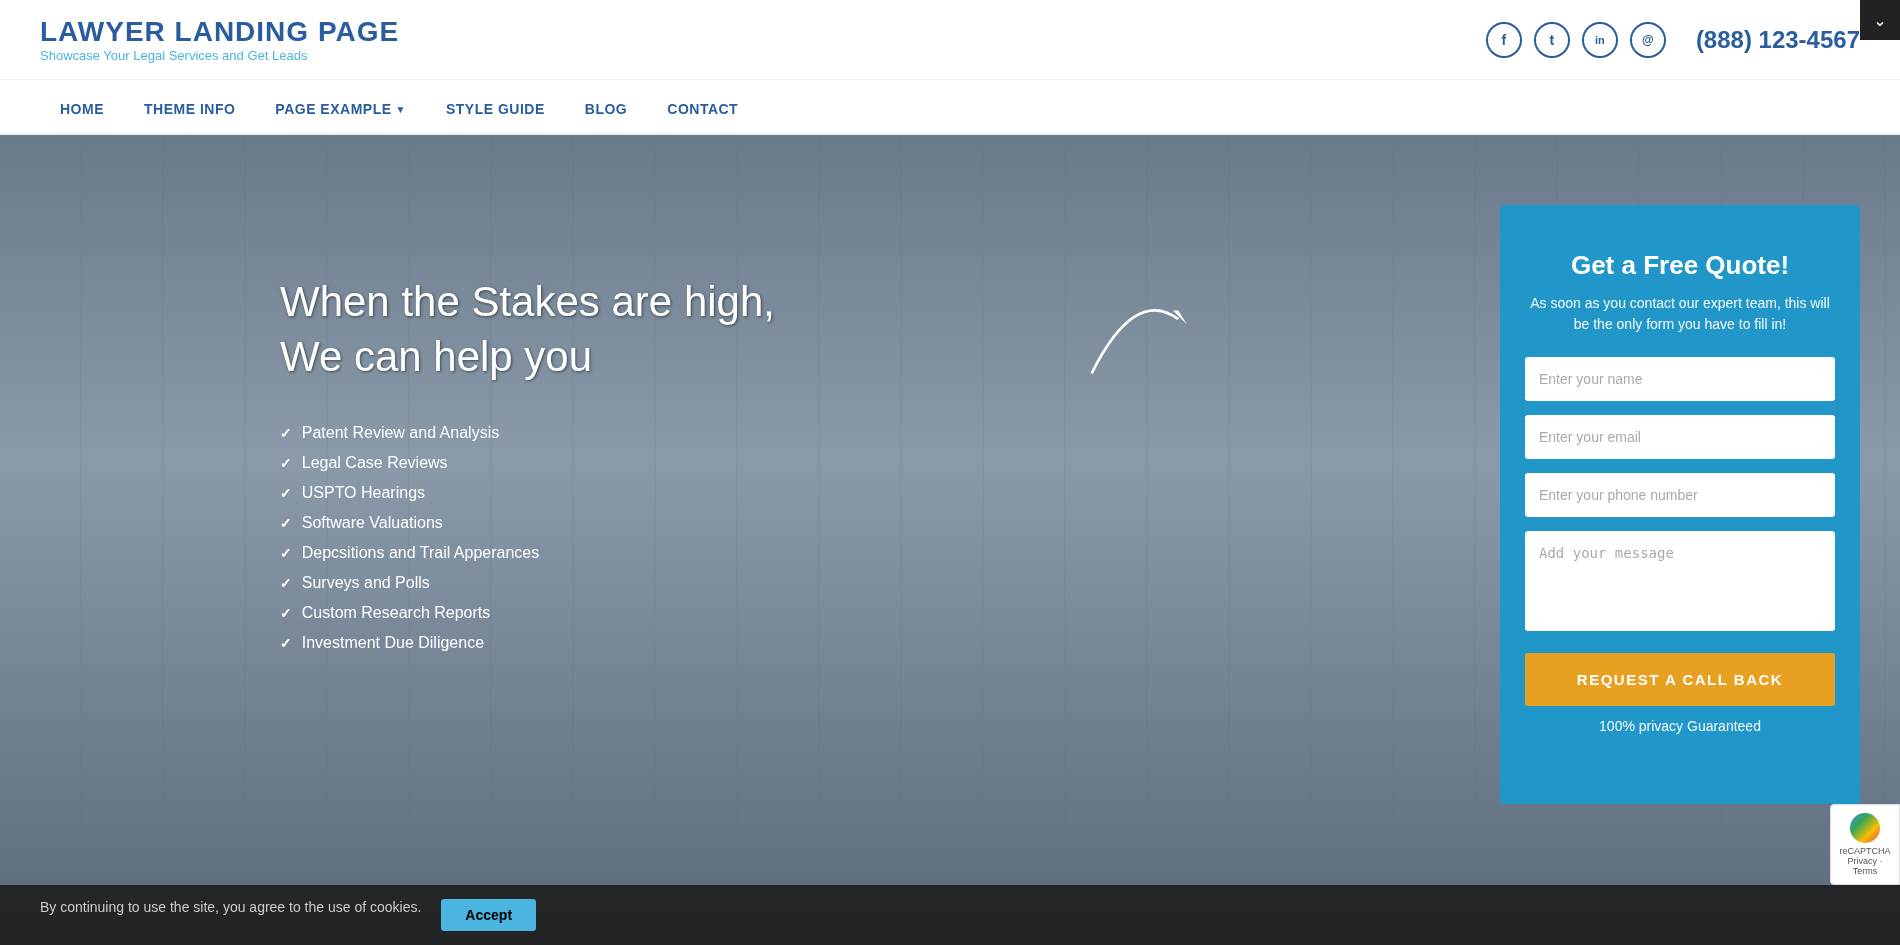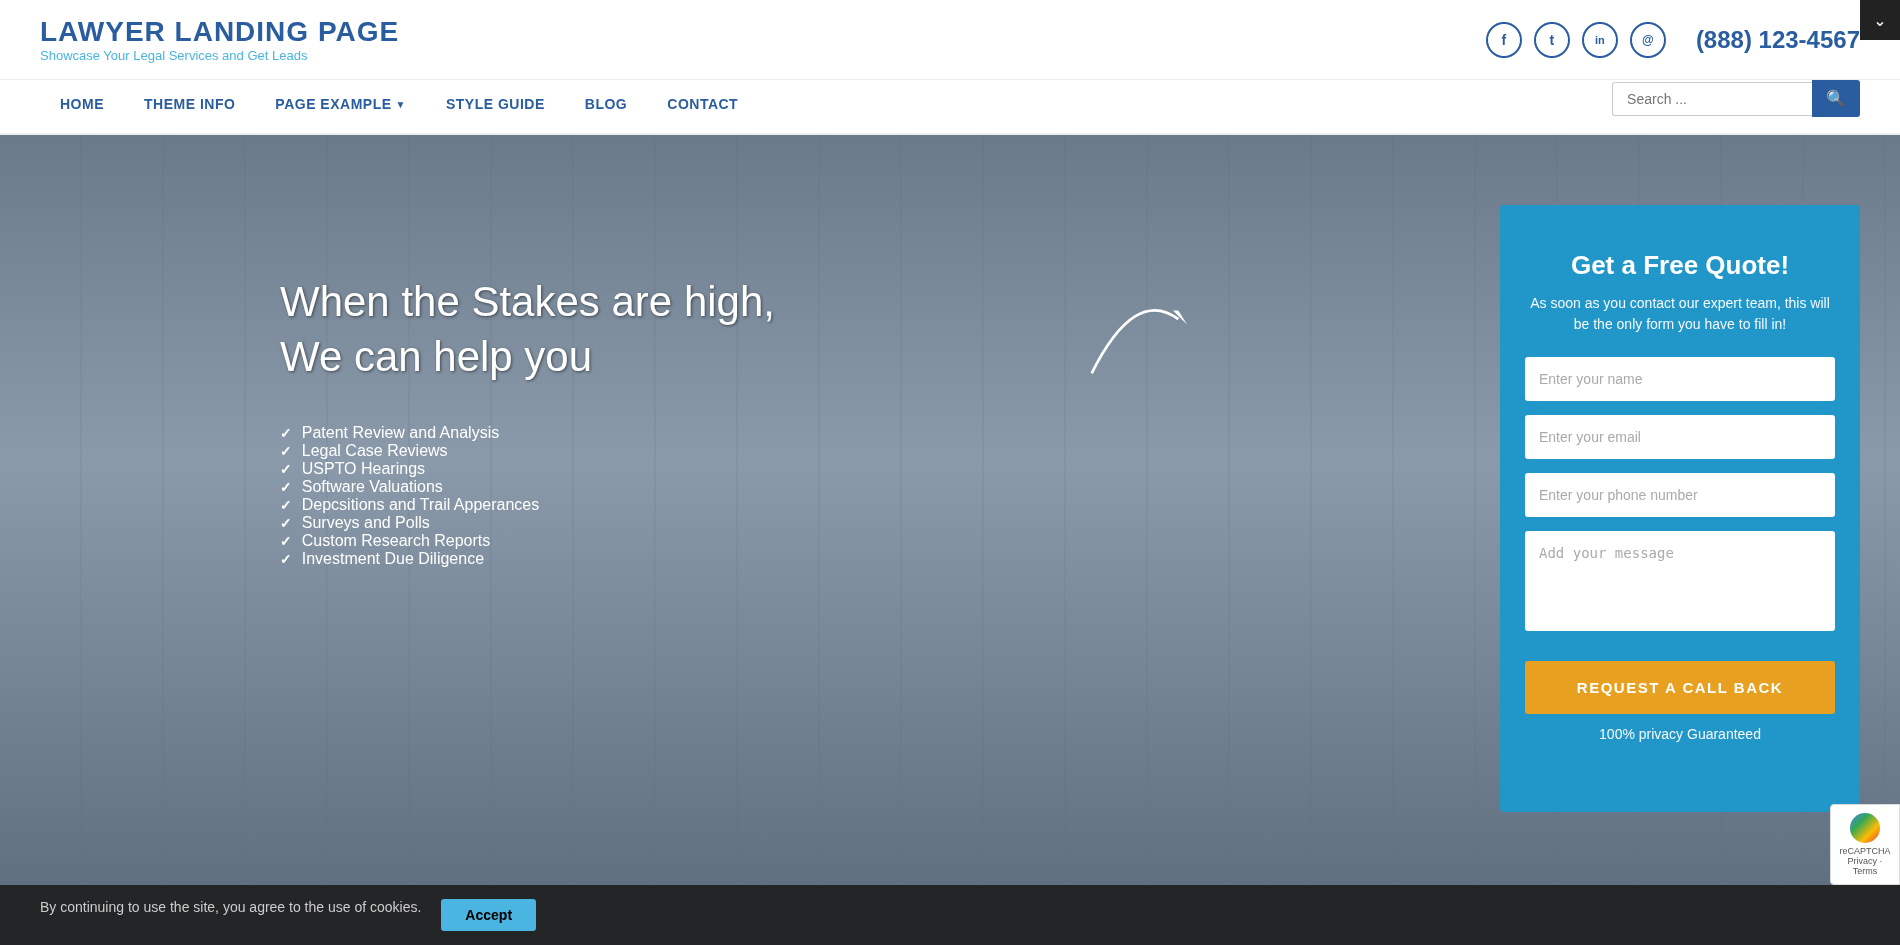--- a/index.html
+++ b/index.html
@@ -54,21 +54,21 @@
       font-size: 24px;
       font-weight: 700;
       color: #2a5d9f;
     }
 
     
     .nav-bar {
       background: #fff;
       padding: 0 40px;
       display: flex;
-      align-items: flex-start;
+      align-items: flex-end;
       justify-content: space-between;
       border-bottom: 2px solid #eee;
       min-height: 55px;
     }
     .nav-links {
       display: flex;
       align-items: center;
       gap: 0;
     }
     .nav-item {
@@ -162,20 +162,21 @@
       font-size: 42px;
       font-weight: 300;
       line-height: 1.3;
       margin-bottom: 40px;
       text-shadow: 1px 1px 3px rgba(0,0,0,0.5);
     }
     .hero-list {
       list-style: none;
       display: flex;
       flex-direction: column;
+      gap: 12px;
       justify-content: space-between;
     }
     .hero-list li {
       font-size: 16px;
       color: #fff;
       display: flex;
       align-items: center;
       gap: 10px;
     }
     .hero-list li::before {
@@ -249,21 +250,20 @@
       background: #e8a020;
       color: #fff;
       border: none;
       padding: 18px;
       font-size: 15px;
       font-weight: 700;
       letter-spacing: 1.5px;
       text-transform: uppercase;
       border-radius: 3px;
       cursor: pointer;
-      margin-top: 8px;
     }
     .privacy-text {
       text-align: center;
       font-size: 12px;
       margin-top: 10px;
       opacity: 0.9;
     }
 
     
     .cookie-banner {
@@ -356,26 +356,20 @@
 </div>
 
 <nav class="nav-bar">
   <div class="nav-links">
     <div class="nav-item">HOME</div>
     <div class="nav-item">THEME INFO</div>
     <div class="nav-item">PAGE EXAMPLE <span style="font-size:10px;">▼</span></div>
     <div class="nav-item">STYLE GUIDE</div>
     <div class="nav-item">BLOG</div>
     <div class="nav-item">CONTACT</div>
-  </div>
-  <div class="nav-search">
-    <input type="text" class="search-input" placeholder="Search ..." style="">
-    <button class="search-btn">
-      <span>🔍</span>
-    </button>
   </div>
 </nav>
 
 <section class="hero">
   <div class="hero-bg"></div>
 
   <svg class="hero-arrow" viewBox="0 0 120 120" fill="none" xmlns="http://www.w3.org/2000/svg" style="position:absolute; top:130px; right:700px; z-index:3; width:130px; height:130px;">
     <path d="M20 100 Q60 20 100 50" stroke="white" stroke-width="2.5" fill="none"></path>
     <polygon points="95,42 108,55 100,42" fill="white"></polygon>
   </svg>

